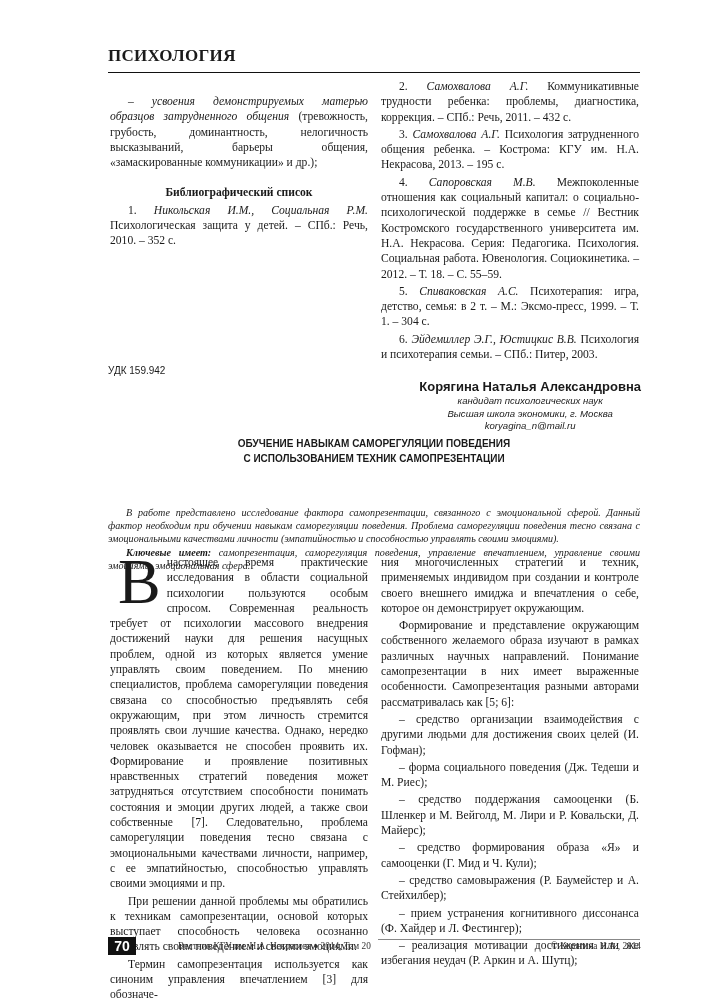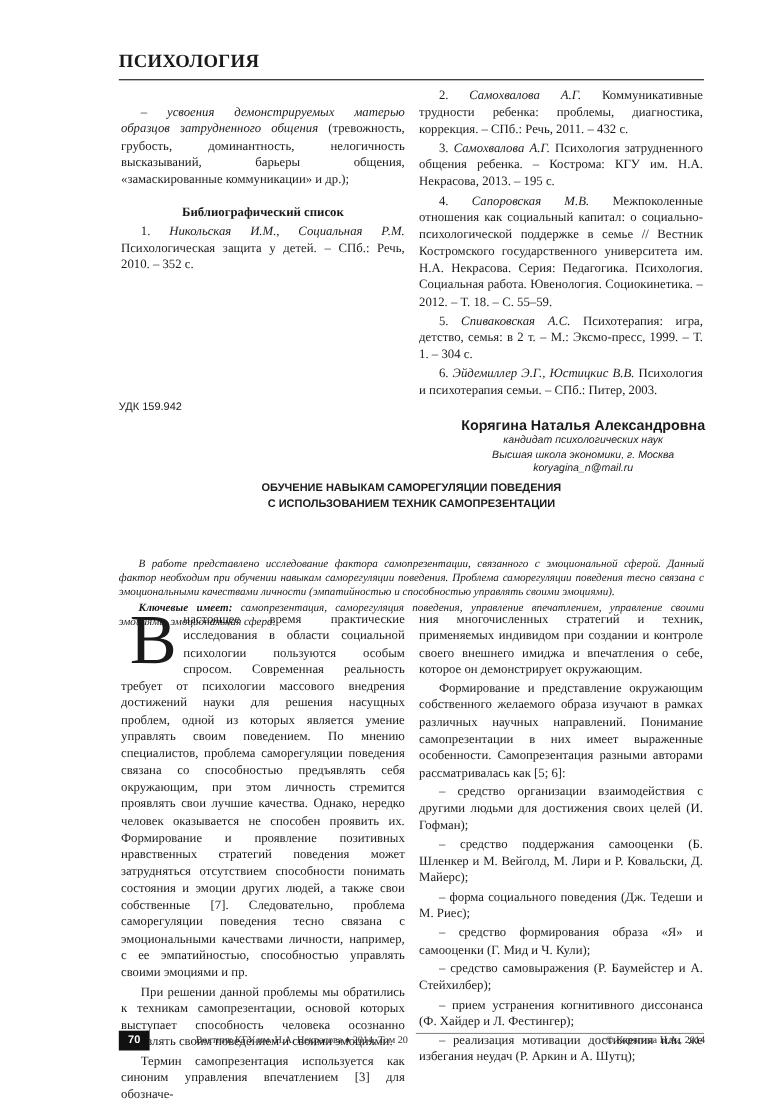--- a/index.html
+++ b/index.html
@@ -29,21 +29,21 @@
   .abstract { left: 108px; top: 470px; width: 532px; font-size: 10.1px; line-height: 13.2px; font-style: italic; text-align: justify; margin-top: 36px; }
   .abstract p { margin: 0; text-indent: 18px; }
   .abstract b { font-style: italic; }
 
   .col-main-left { left: 108px; top: 553px; }
   .col-main-right { left: 379px; top: 553px; }
   .dropcap { float: left; font-size: 64px; line-height: 50px; margin: 2px 6px 0 8px; font-family: "Liberation Serif", serif; }
 
   .footer-rule { left: 378px; top: 939px; width: 262px; border-top: 1px solid #888; }
   .page-num { left: 108px; top: 937px; width: 28px; height: 18px; background: #111; color: #fff;
-              font-family: "Liberation Sans", sans-serif; font-weight: bold; font-size: 10px; line-height: 18px; text-align: center; }
+              font-family: "Liberation Sans", sans-serif; font-weight: bold; font-size: 14px; line-height: 18px; text-align: center; }
   .footer-left { left: 142px; top: 941px; font-size: 9.3px; color: #333; margin-left: 36px; }
   .footer-right { right: 68px; top: 941px; font-size: 9.3px; color: #333; }
 </style>
 </head>
 <body>
 
 <div class="abs section-title">ПСИХОЛОГИЯ</div>
 <div class="abs header-rule"></div>
 
 <div class="col col-top-left">
@@ -81,22 +81,22 @@
 <div class="col col-main-left">
   <p class="noind"><span class="dropcap">В</span><span>настоящее время практические исследования в области социальной психологии пользуются особым спросом. Современная реальность требует от психологии массового внедрения достижений науки для решения насущных проблем, одной из которых является умение управлять своим поведением. По мнению специалистов, проблема саморегуляции поведения связана со способностью предъявлять себя окружающим, при этом личность стремится проявлять свои лучшие качества. Однако, нередко человек оказывается не способен проявить их. Формирование и проявление позитивных нравственных стратегий поведения может затрудняться отсутствием способности понимать состояния и эмоции других людей, а также свои собственные [7]. Следовательно, проблема саморегуляции поведения тесно связана с эмоциональными качествами личности, например, с ее эмпатийностью, способностью управлять своими эмоциями и пр.</span></p>
   <p>При решении данной проблемы мы обратились к техникам самопрезентации, основой которых выступает способность человека осознанно управлять своим поведением и своими эмоциями.</p>
   <p>Термин самопрезентация используется как синоним управления впечатлением [3] для обозначе-</p>
 </div>
 
 <div class="col col-main-right">
   <p class="noind">ния многочисленных стратегий и техник, применяемых индивидом при создании и контроле своего внешнего имиджа и впечатления о себе, которое он демонстрирует окружающим.</p>
   <p>Формирование и представление окружающим собственного желаемого образа изучают в рамках различных научных направлений. Понимание самопрезентации в них имеет выраженные особенности. Самопрезентация разными авторами рассматривалась как [5; 6]:</p>
   <p>– средство организации взаимодействия с другими людьми для достижения своих целей (И. Гофман);</p>
+  <p>– форма социального поведения (Дж. Тедеши и М. Риес);</p>
   <p>– средство поддержания самооценки (Б. Шленкер и М. Вейголд, М. Лири и Р. Ковальски, Д. Майерс);</p>
-  <p>– форма социального поведения (Дж. Тедеши и М. Риес);</p>
   <p>– средство формирования образа «Я» и самооценки (Г. Мид и Ч. Кули);</p>
   <p>– средство самовыражения (Р. Баумейстер и А. Стейхилбер);</p>
   <p>– прием устранения когнитивного диссонанса (Ф. Хайдер и Л. Фестингер);</p>
   <p>– реализация мотивации достижения или же избегания неудач (Р. Аркин и А. Шутц);</p>
 </div>
 
 <div class="abs footer-rule"></div>
 <div class="abs page-num">70</div>
 <div class="abs footer-left">Вестник КГУ им. Н.А. Некрасова ♦ 2014, Том 20</div>
 <div class="abs footer-right">© Корягина Н.А., 2014</div>

